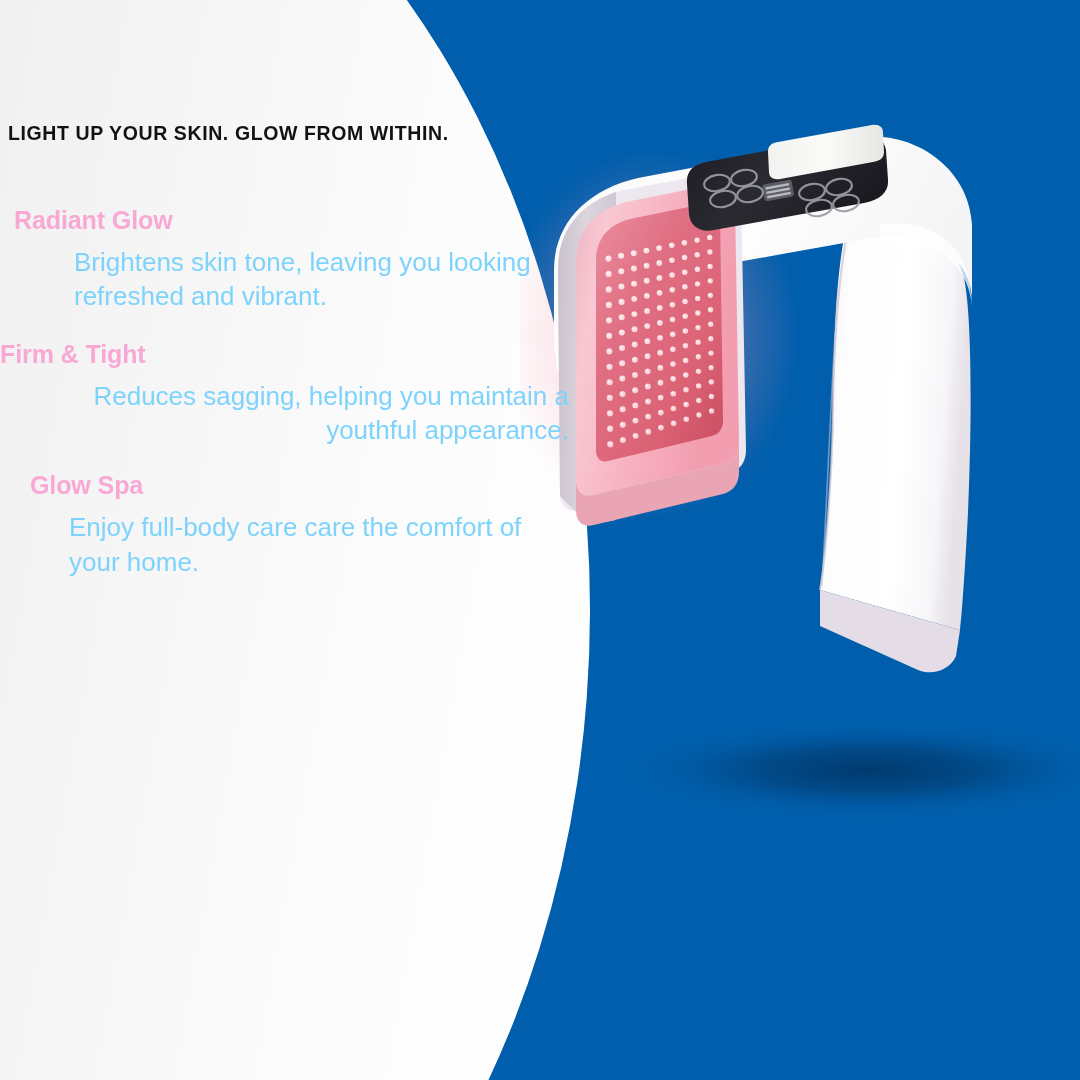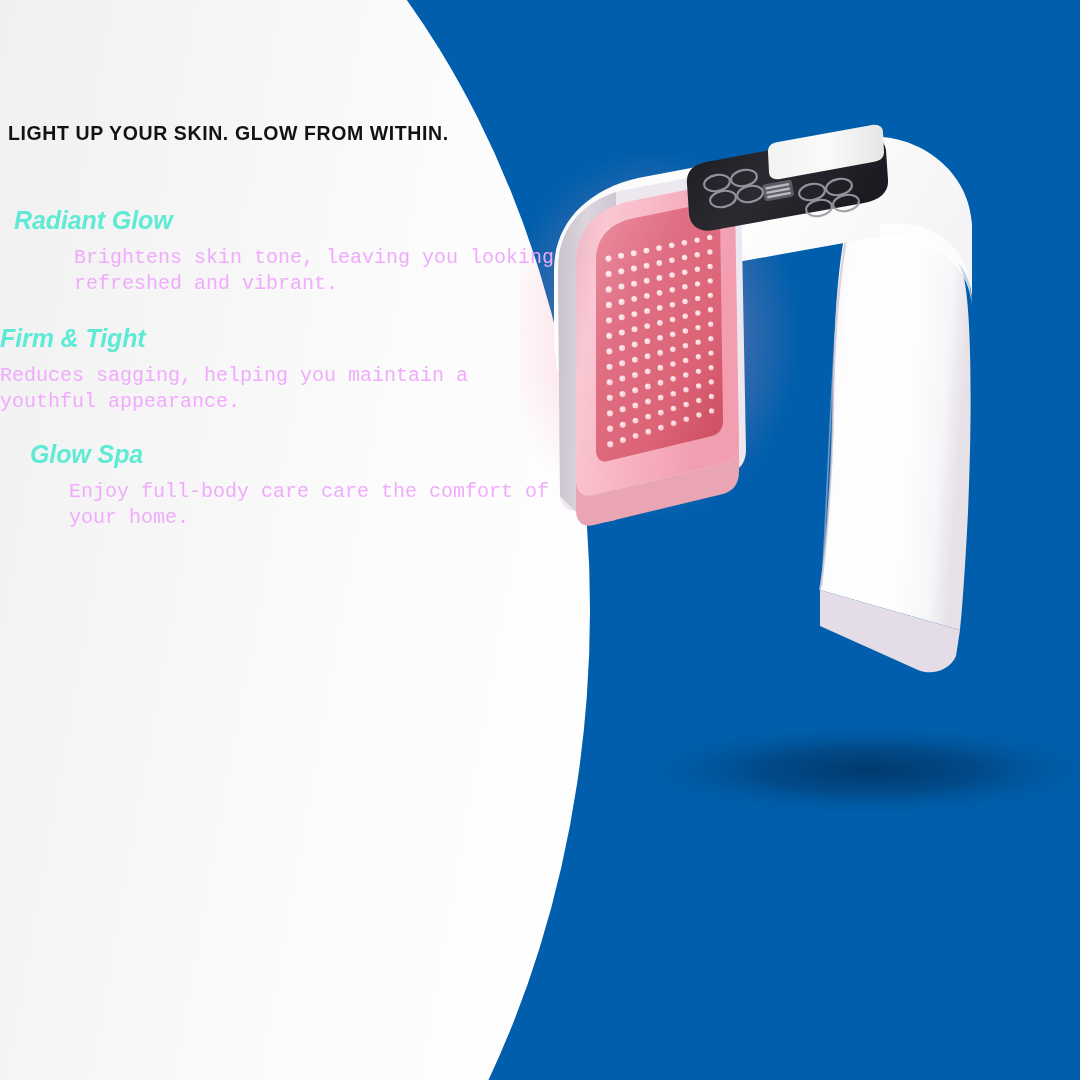--- a/index.html
+++ b/index.html
@@ -24,36 +24,34 @@
   
   .content{position:absolute;left:0;top:0;width:600px;height:796px;}
   .headline{
     position:absolute;left:8px;top:122px;
     font-size:19.5px;font-weight:700;letter-spacing:0.6px;
     color:#121212;white-space:nowrap;
   }
   .features{position:absolute;left:0;top:206px;width:580px;}
   .feature{margin-bottom:24px;}
   .feature-title{
-    font-size:25px;font-weight:700;color:#5eead4;letter-spacing:-0.1px;
+    font-size:25px;font-weight:700;color:#f9a8d4;letter-spacing:-0.1px;
     margin:0 0 10px 0;
-    font-style:italic;
   }
   .feature-desc{
-    font-size:20px;font-weight:400;color:#f0abfc;
+    font-size:26px;font-weight:400;color:#7dd3fc;
     line-height:1.32;margin:0;
     max-width:500px;
-    font-family:Liberation Mono, monospace;
   }
   .f0 .feature-title{margin-left:14px;}
   .f0 .feature-desc{margin-left:74px;}
   .f1 .feature-title{margin-left:27px;}
   .f1 .feature-desc{margin-left:70px;}
   .f2 .feature-title{}
-  .f2 .feature-desc{}
+  .f2 .feature-desc{margin-left:69px;text-align:right;}
   .f3 .feature-title{margin-left:30px;}
   .f3 .feature-desc{margin-left:69px;}
   .f0{margin-bottom:26px;}
   .f1{margin-bottom:24px;}
   .f2{margin-bottom:24px;}
 
   
   .product{position:absolute;left:520px;top:120px;width:560px;height:740px;}
   .product svg{display:block;}
 </style>

